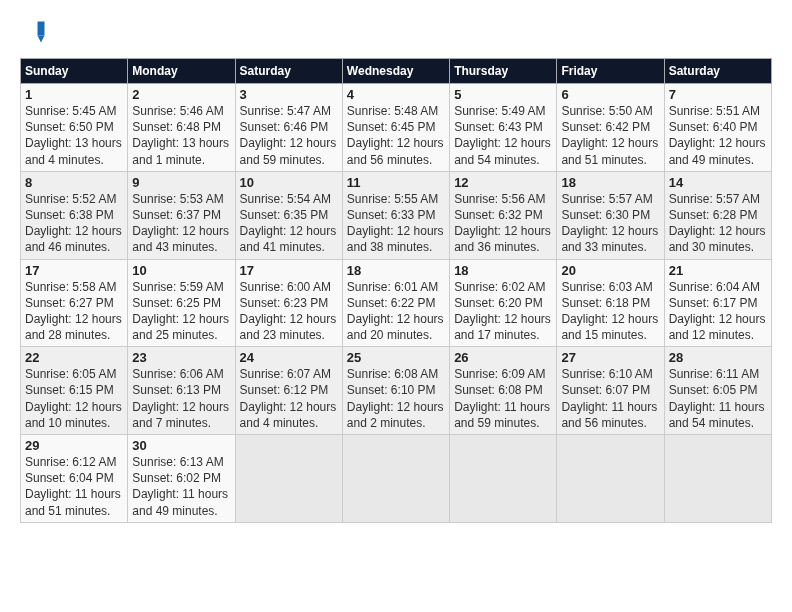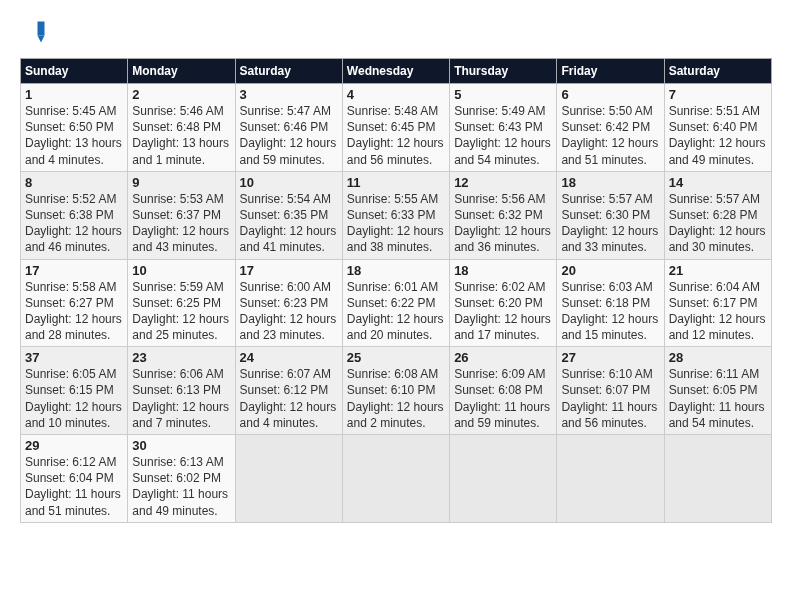--- a/index.html
+++ b/index.html
@@ -221,21 +221,21 @@
             <span class="day-num">20</span>
             <div class="day-info">Sunrise: 6:03 AM<br>Sunset: 6:18 PM<br>Daylight: 12 hours and 15 minutes.</div>
           </td>
           <td>
             <span class="day-num">21</span>
             <div class="day-info">Sunrise: 6:04 AM<br>Sunset: 6:17 PM<br>Daylight: 12 hours and 12 minutes.</div>
           </td>
         </tr>
         <tr>
           <td>
-            <span class="day-num">37</span>
+            <span class="day-num">22</span>
             <div class="day-info">Sunrise: 6:05 AM<br>Sunset: 6:15 PM<br>Daylight: 12 hours and 10 minutes.</div>
           </td>
           <td>
             <span class="day-num">23</span>
             <div class="day-info">Sunrise: 6:06 AM<br>Sunset: 6:13 PM<br>Daylight: 12 hours and 7 minutes.</div>
           </td>
           <td>
             <span class="day-num">24</span>
             <div class="day-info">Sunrise: 6:07 AM<br>Sunset: 6:12 PM<br>Daylight: 12 hours and 4 minutes.</div>
           </td>

